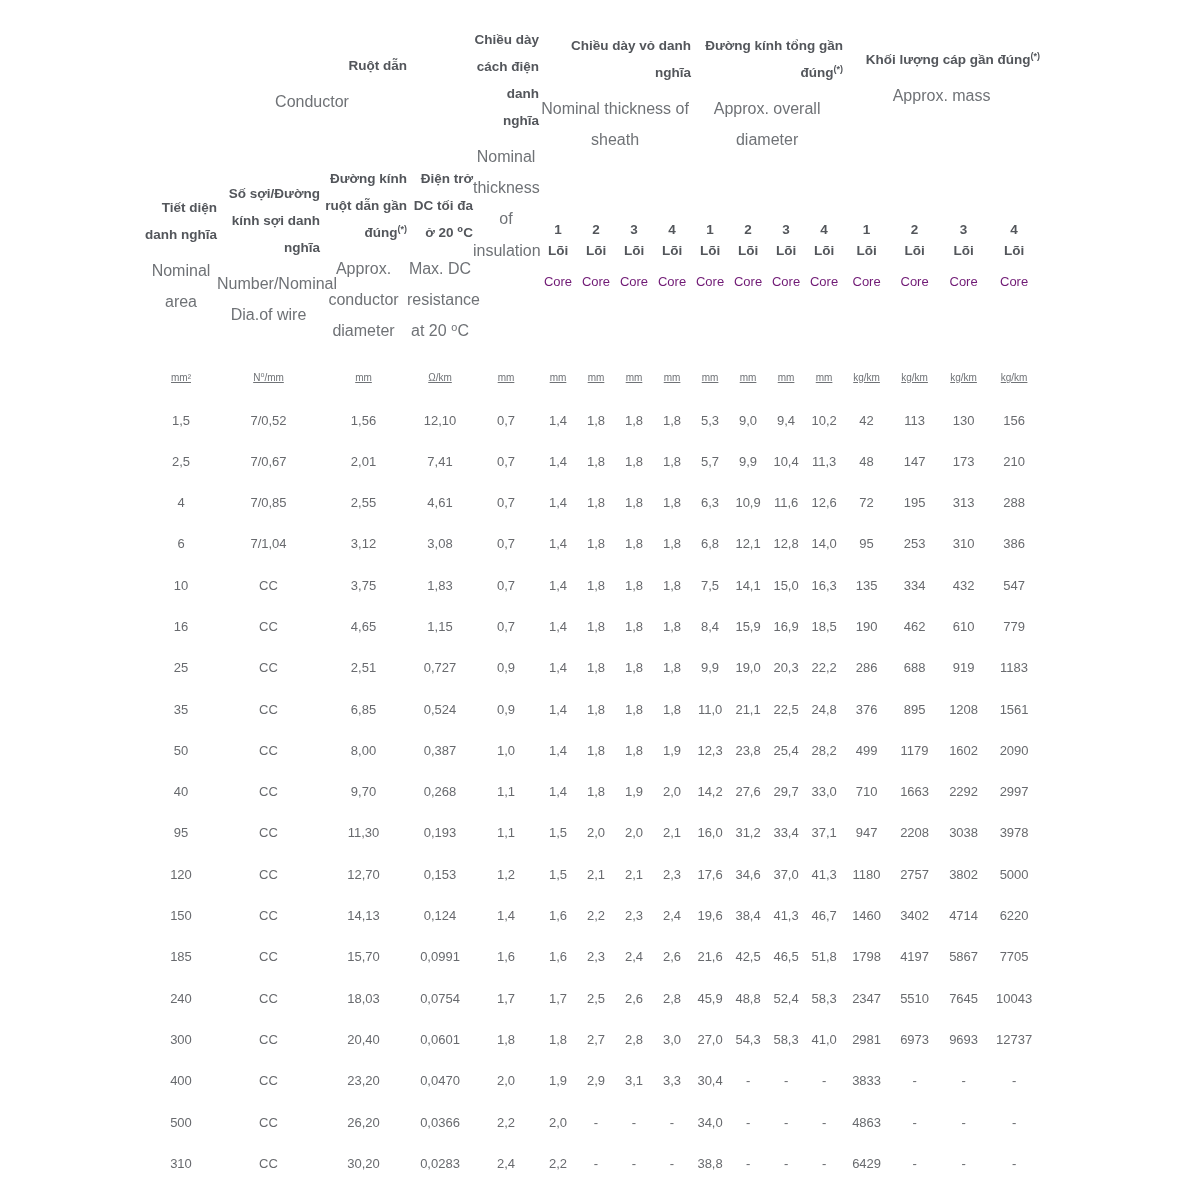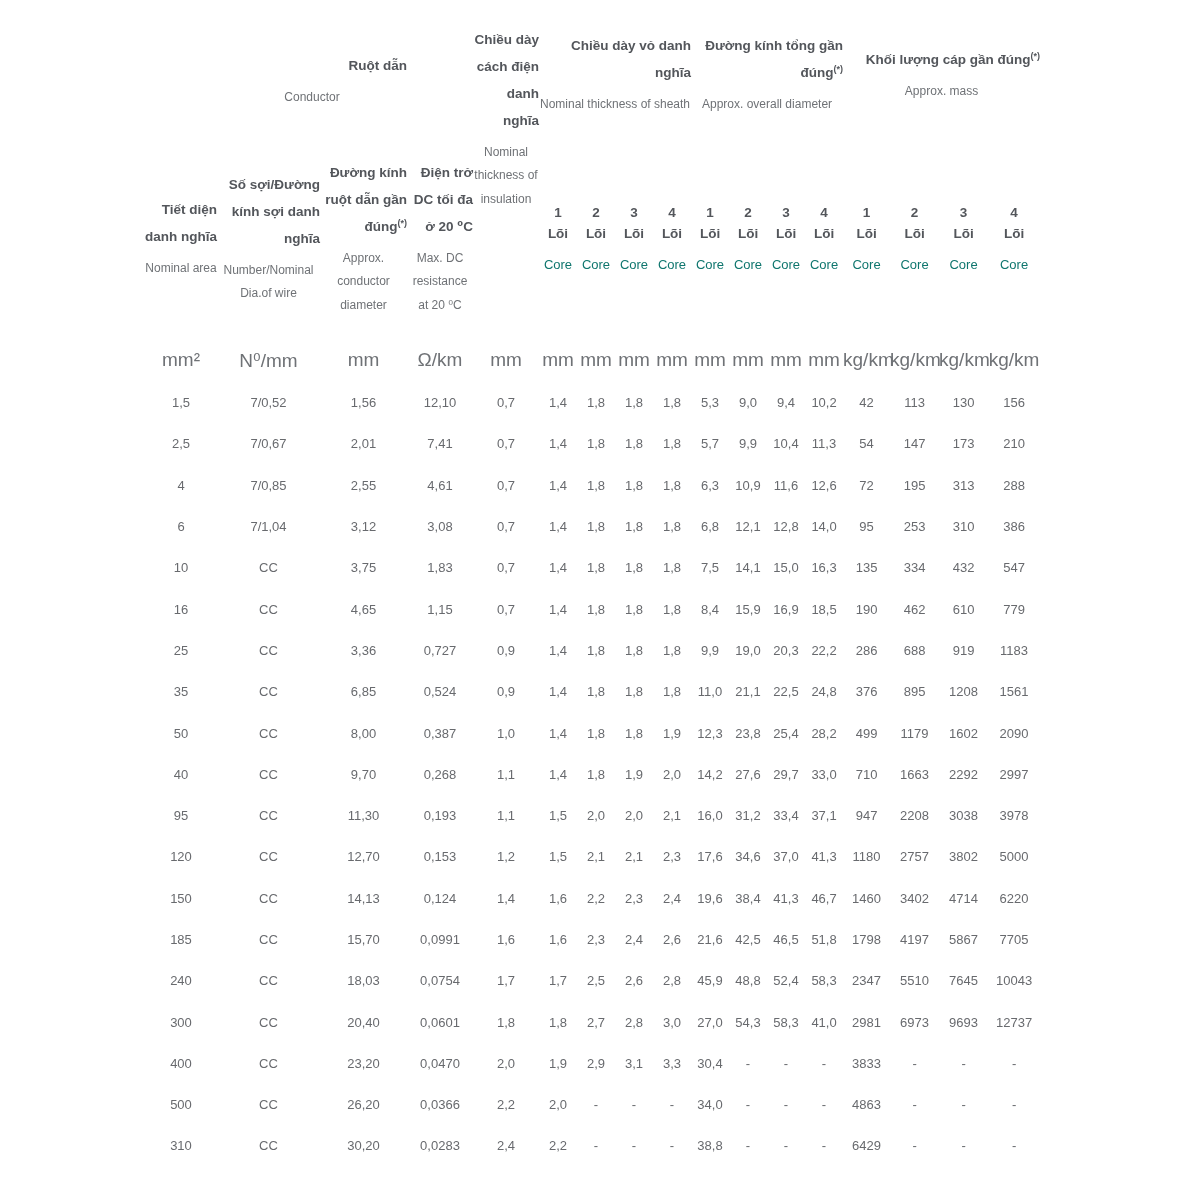--- a/index.html
+++ b/index.html
@@ -14,37 +14,37 @@
   table.spec {
     border-collapse: collapse;
     table-layout: fixed;
     width: 895px;
     margin: 26px 0 0 145px;
   }
   td { padding: 0; text-align: center; vertical-align: middle; }
 
   
   .vi { font-weight: bold; color: #53565b; font-size: 13.5px; line-height: 2.0; text-align: right; }
-  .en { font-weight: normal; color: #6f7276; font-size: 12px; line-height: 1.95; margin-top: 7px; }
+  .en { font-weight: normal; color: #6f7276; font-size: 16px; line-height: 1.95; margin-top: 7px; }
   sup { font-size: 9px; color: #53565b; }
 
   
   tr.group-row td { vertical-align: top; height: 112px; }
   .pad-sm { padding-top: 6px; }
   .pad-lg { padding-top: 26px; }
   .pad-md { padding-top: 20px; }
   tr.col-row td { vertical-align: middle; height: 200px; }
   td.insulation-head { vertical-align: middle; }
 
   .core-num  { font-weight: bold; color: #53565b; font-size: 13.5px; line-height: 1; }
   .core-loi  { font-weight: bold; color: #53565b; font-size: 13.5px; line-height: 1; margin-top: 8px; }
-  .core-core { font-weight: normal; color: #0f766e; font-size: 13px;  line-height: 1; margin-top: 17px; }
+  .core-core { font-weight: normal; color: #701a75; font-size: 13px;  line-height: 1; margin-top: 17px; }
 
   
-  tr.units-row td { height: 44px; color: #6f7276; font-size: 19px; }
+  tr.units-row td { height: 44px; color: #6f7276; font-size: 10px; text-decoration: underline; }
   tbody td { height: 41.3px; color: #686a6e; font-size: 13px; }
 </style>
 </head>
 <body>
 
 <div class="sheet">
   <table class="spec">
     <colgroup>
       <col style="width:72px">
         <col style="width:103px">
@@ -217,21 +217,21 @@
           <td>7,41</td>
           <td>0,7</td>
           <td>1,4</td>
           <td>1,8</td>
           <td>1,8</td>
           <td>1,8</td>
           <td>5,7</td>
           <td>9,9</td>
           <td>10,4</td>
           <td>11,3</td>
-          <td>54</td>
+          <td>48</td>
           <td>147</td>
           <td>173</td>
           <td>210</td>
         </tr>
         <tr>
           <td>4</td>
           <td>7/0,85</td>
           <td>2,55</td>
           <td>4,61</td>
           <td>0,7</td>
@@ -301,21 +301,21 @@
           <td>16,9</td>
           <td>18,5</td>
           <td>190</td>
           <td>462</td>
           <td>610</td>
           <td>779</td>
         </tr>
         <tr>
           <td>25</td>
           <td>CC</td>
-          <td>3,36</td>
+          <td>2,51</td>
           <td>0,727</td>
           <td>0,9</td>
           <td>1,4</td>
           <td>1,8</td>
           <td>1,8</td>
           <td>1,8</td>
           <td>9,9</td>
           <td>19,0</td>
           <td>20,3</td>
           <td>22,2</td>

